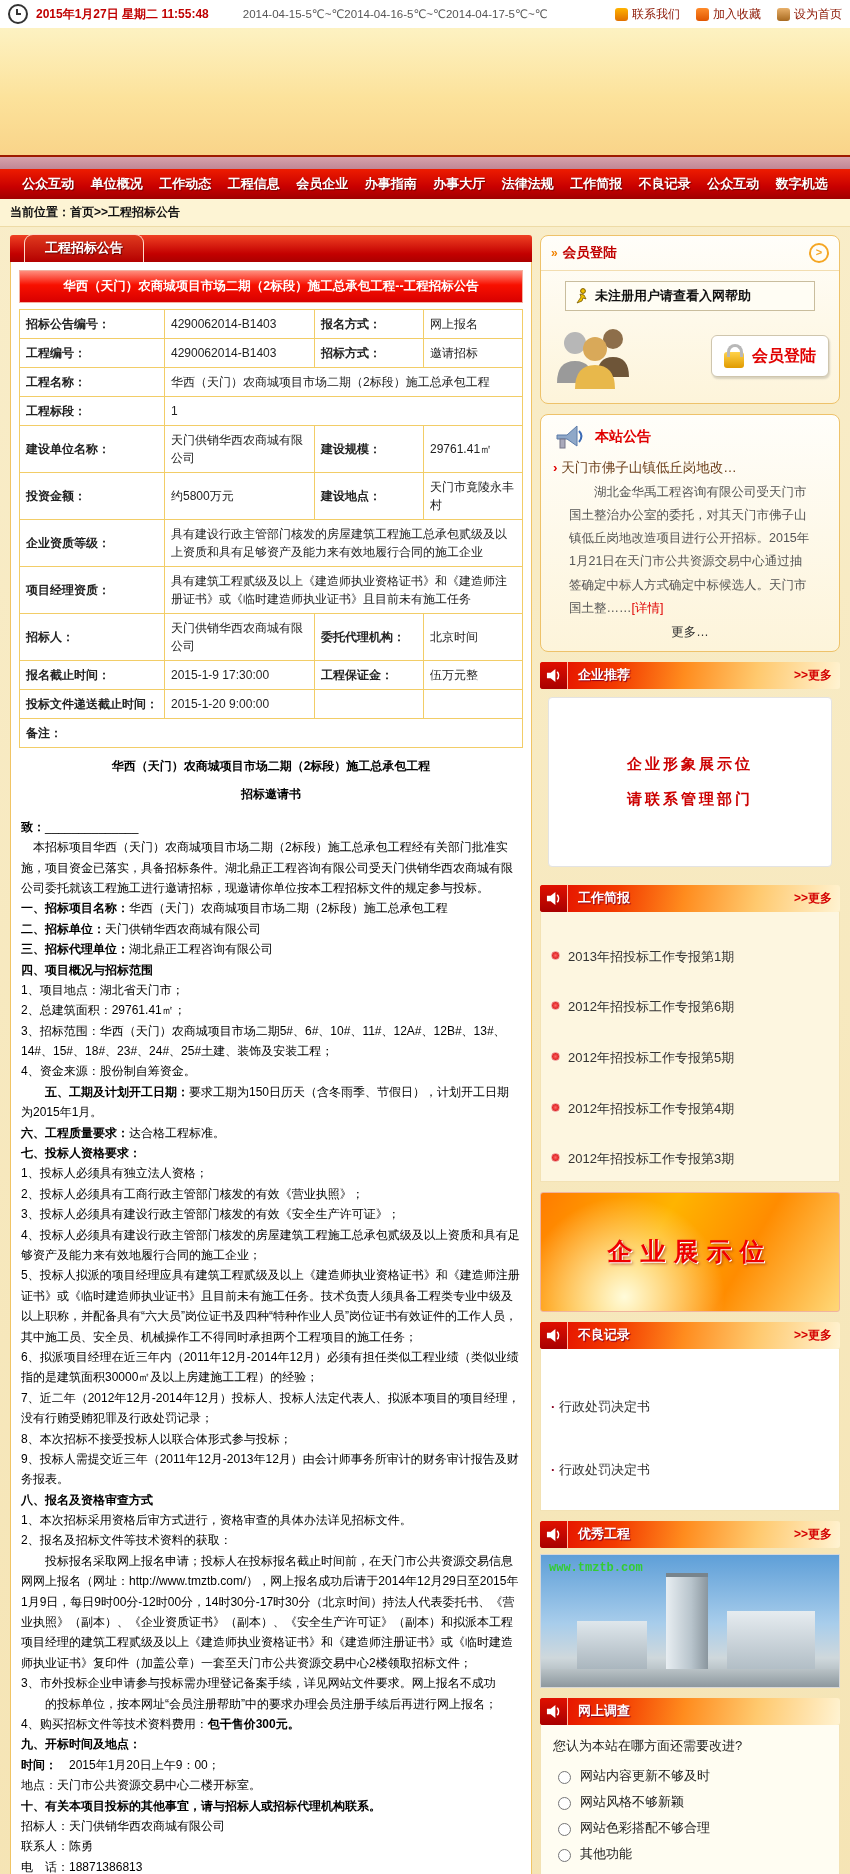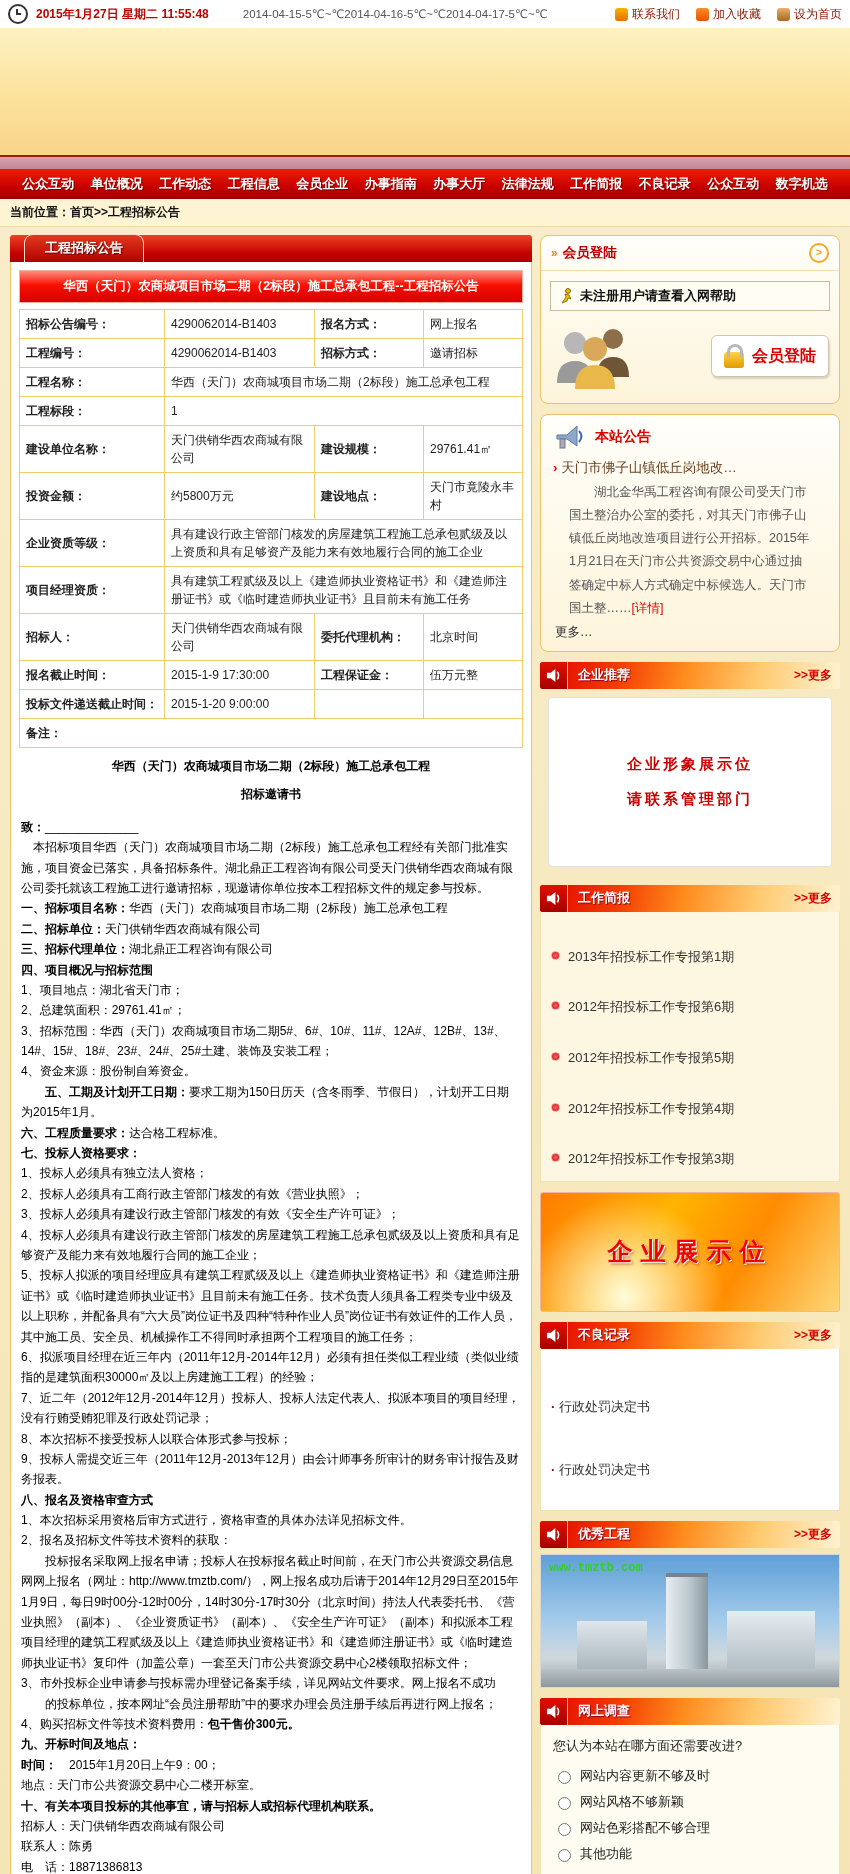--- a/index.html
+++ b/index.html
@@ -50,34 +50,34 @@
   .para .b{font-weight:bold;}
   .tc{text-align:center;font-weight:bold;}
   .sp{margin:8px 0 12px;}
 
   
   .rpanel{border:1px solid #eec26a;border-radius:8px;background:linear-gradient(#fffefa,#fdf4da);overflow:hidden;}
   .login-head{display:flex;align-items:center;padding:7px 10px;border-bottom:1px solid #f2ddb0;}
   .login-prefix{color:#f08300;font-weight:bold;margin-right:5px;}
   .login-title{color:#c00000;font-weight:bold;font-size:13.5px;}
   .circle-arrow{margin-left:auto;width:16px;height:16px;border:2px solid #f5a623;border-radius:50%;color:#f5a623;font-weight:bold;font-size:11px;line-height:15px;text-align:center;cursor:pointer;}
-  .login-help{margin:10px 9px 8px;background:#fffdf4;border:1px solid #c9bd9d;padding:5px 8px;font-weight:bold;font-size:13px;display:flex;align-items:center;gap:6px;color:#111;cursor:pointer;}
+  .login-help{margin:10px 24px 8px;background:#fffdf4;border:1px solid #c9bd9d;padding:5px 8px;font-weight:bold;font-size:13px;display:flex;align-items:center;gap:6px;color:#111;cursor:pointer;}
   .login-bottom{display:flex;align-items:center;gap:10px;padding:4px 10px 14px;}
   .login-btn{margin-left:auto;background:#fff;border:1px solid #cfc6ae;border-radius:6px;box-shadow:1px 2px 2px rgba(0,0,0,.15);padding:8px 12px;display:flex;align-items:center;gap:8px;cursor:pointer;}
   .login-btn span{color:#e00000;font-weight:bold;font-size:16px;}
   .lock{width:20px;height:16px;background:linear-gradient(#ffd24a,#e09a00);border-radius:3px;position:relative;margin-top:8px;}
   .lock:before{content:"";position:absolute;top:-8px;left:3px;width:10px;height:10px;border:3px solid #b8b8b8;border-bottom:none;border-radius:8px 8px 0 0;}
 
   .notice-head{display:flex;align-items:center;gap:8px;padding:8px 12px 4px;}
   .notice-title{color:#e00000;font-weight:bold;font-size:14px;}
   .notice-link{display:block;padding:4px 12px 2px;color:#6b3e1a;font-size:13.5px;text-decoration:none;cursor:pointer;}
   .notice-link:before{content:"› ";color:#e00000;font-weight:bold;}
   .notice-body{padding:2px 28px;color:#555;font-size:12.5px;line-height:1.85;}
   .detail{color:#e00000;cursor:pointer;}
-  .notice-more{display:block;text-align:left;padding:2px 14px 10px;color:#333;font-size:12.5px;cursor:pointer;text-decoration:none;}
+  .notice-more{display:block;text-align:center;padding:2px 14px 10px;color:#333;font-size:12.5px;cursor:pointer;text-decoration:none;}
 
   .shead{height:27px;border-radius:3px;background:linear-gradient(100deg,#e00400 0%,#f33b00 26%,#ff8c1e 48%,#ffc96e 72%,#fff3d2 100%);display:flex;align-items:center;overflow:hidden;}
   .shead .spk{width:27px;height:27px;background:linear-gradient(#e01000,#a80000);display:flex;align-items:center;justify-content:center;flex:0 0 auto;border-right:1px solid #ffb9a0;}
   .shead .stitle{color:#fff;font-weight:bold;font-size:13px;margin-left:10px;text-shadow:1px 1px 1px #802;}
   .shead .smore{margin-left:auto;margin-right:8px;color:#d40000;font-size:12px;font-weight:bold;cursor:pointer;text-decoration:none;}
 
   .promo-box{background:#fff;border:1px solid #e3e3e3;border-radius:4px;margin:8px;min-height:168px;display:flex;flex-direction:column;align-items:center;justify-content:center;gap:16px;}
   .promo-box div{color:#cc0000;font-weight:bold;font-size:15px;letter-spacing:3px;}
   .listpanel{background:#fdf6e0;border:1px solid #f3e2b4;border-top:none;padding:8px 10px;}
   .brief-item{display:block;color:#333;font-size:13px;line-height:2.05;text-decoration:none;cursor:pointer;margin-top:24px;}

